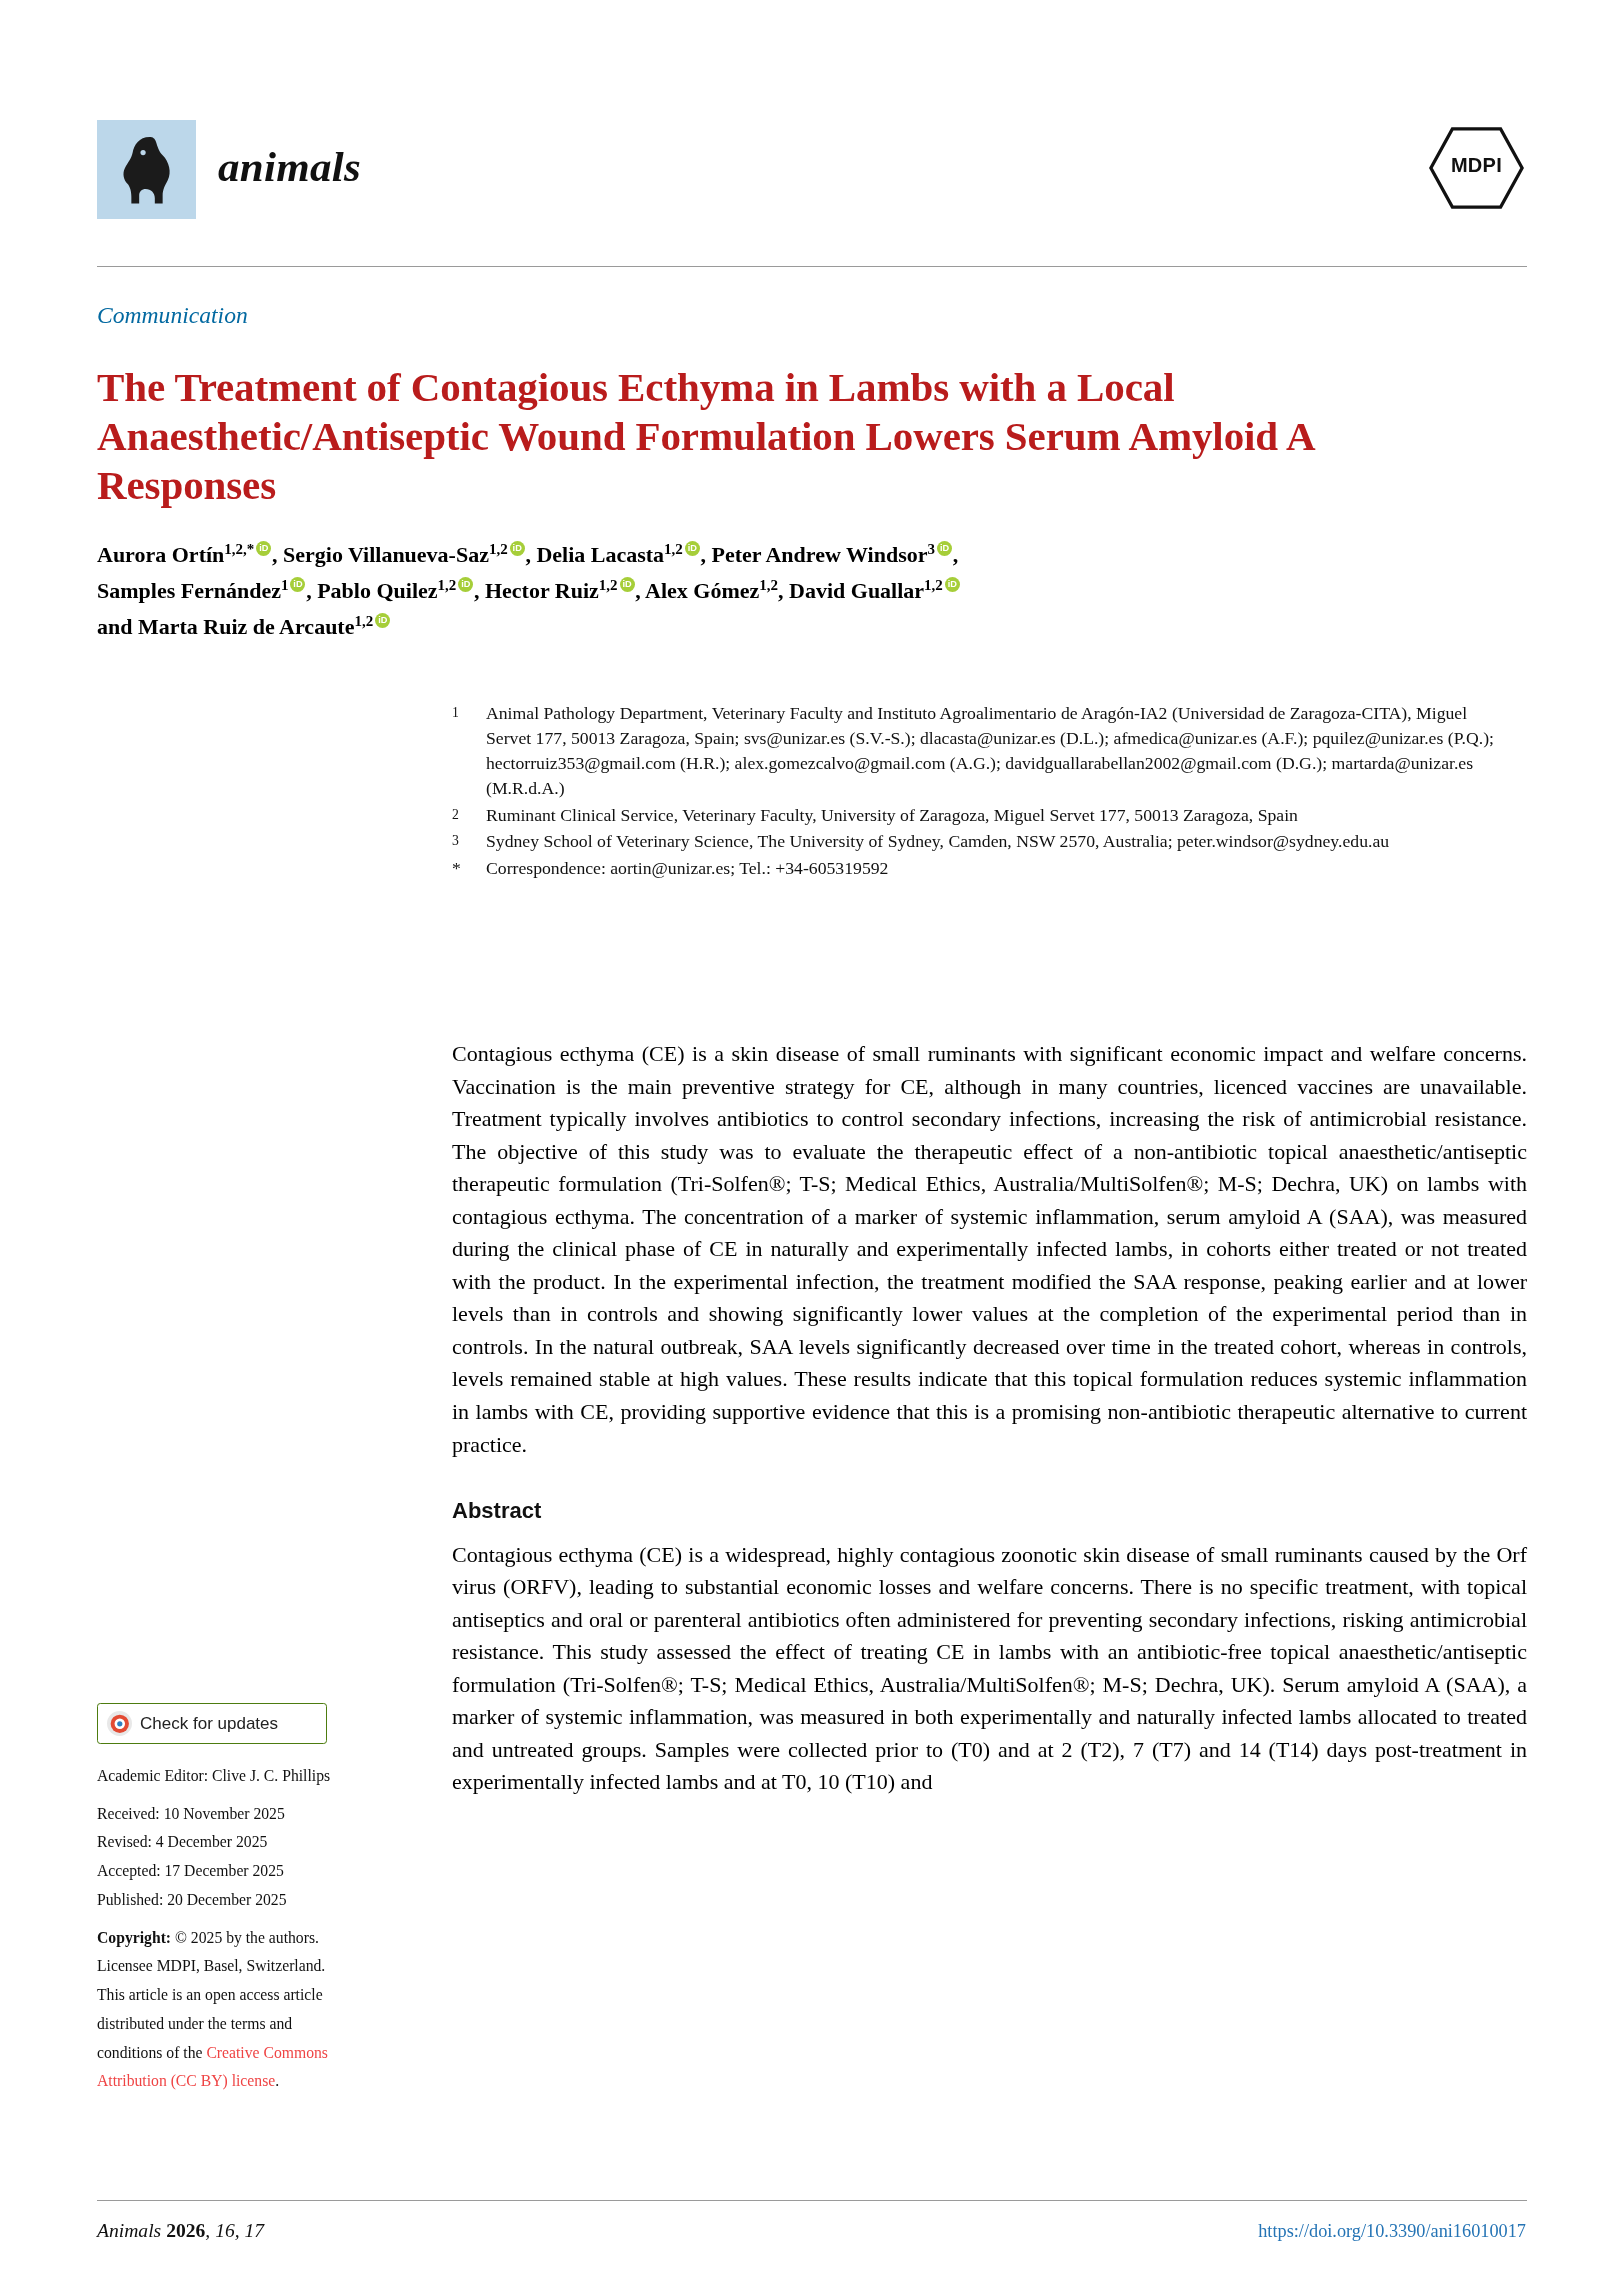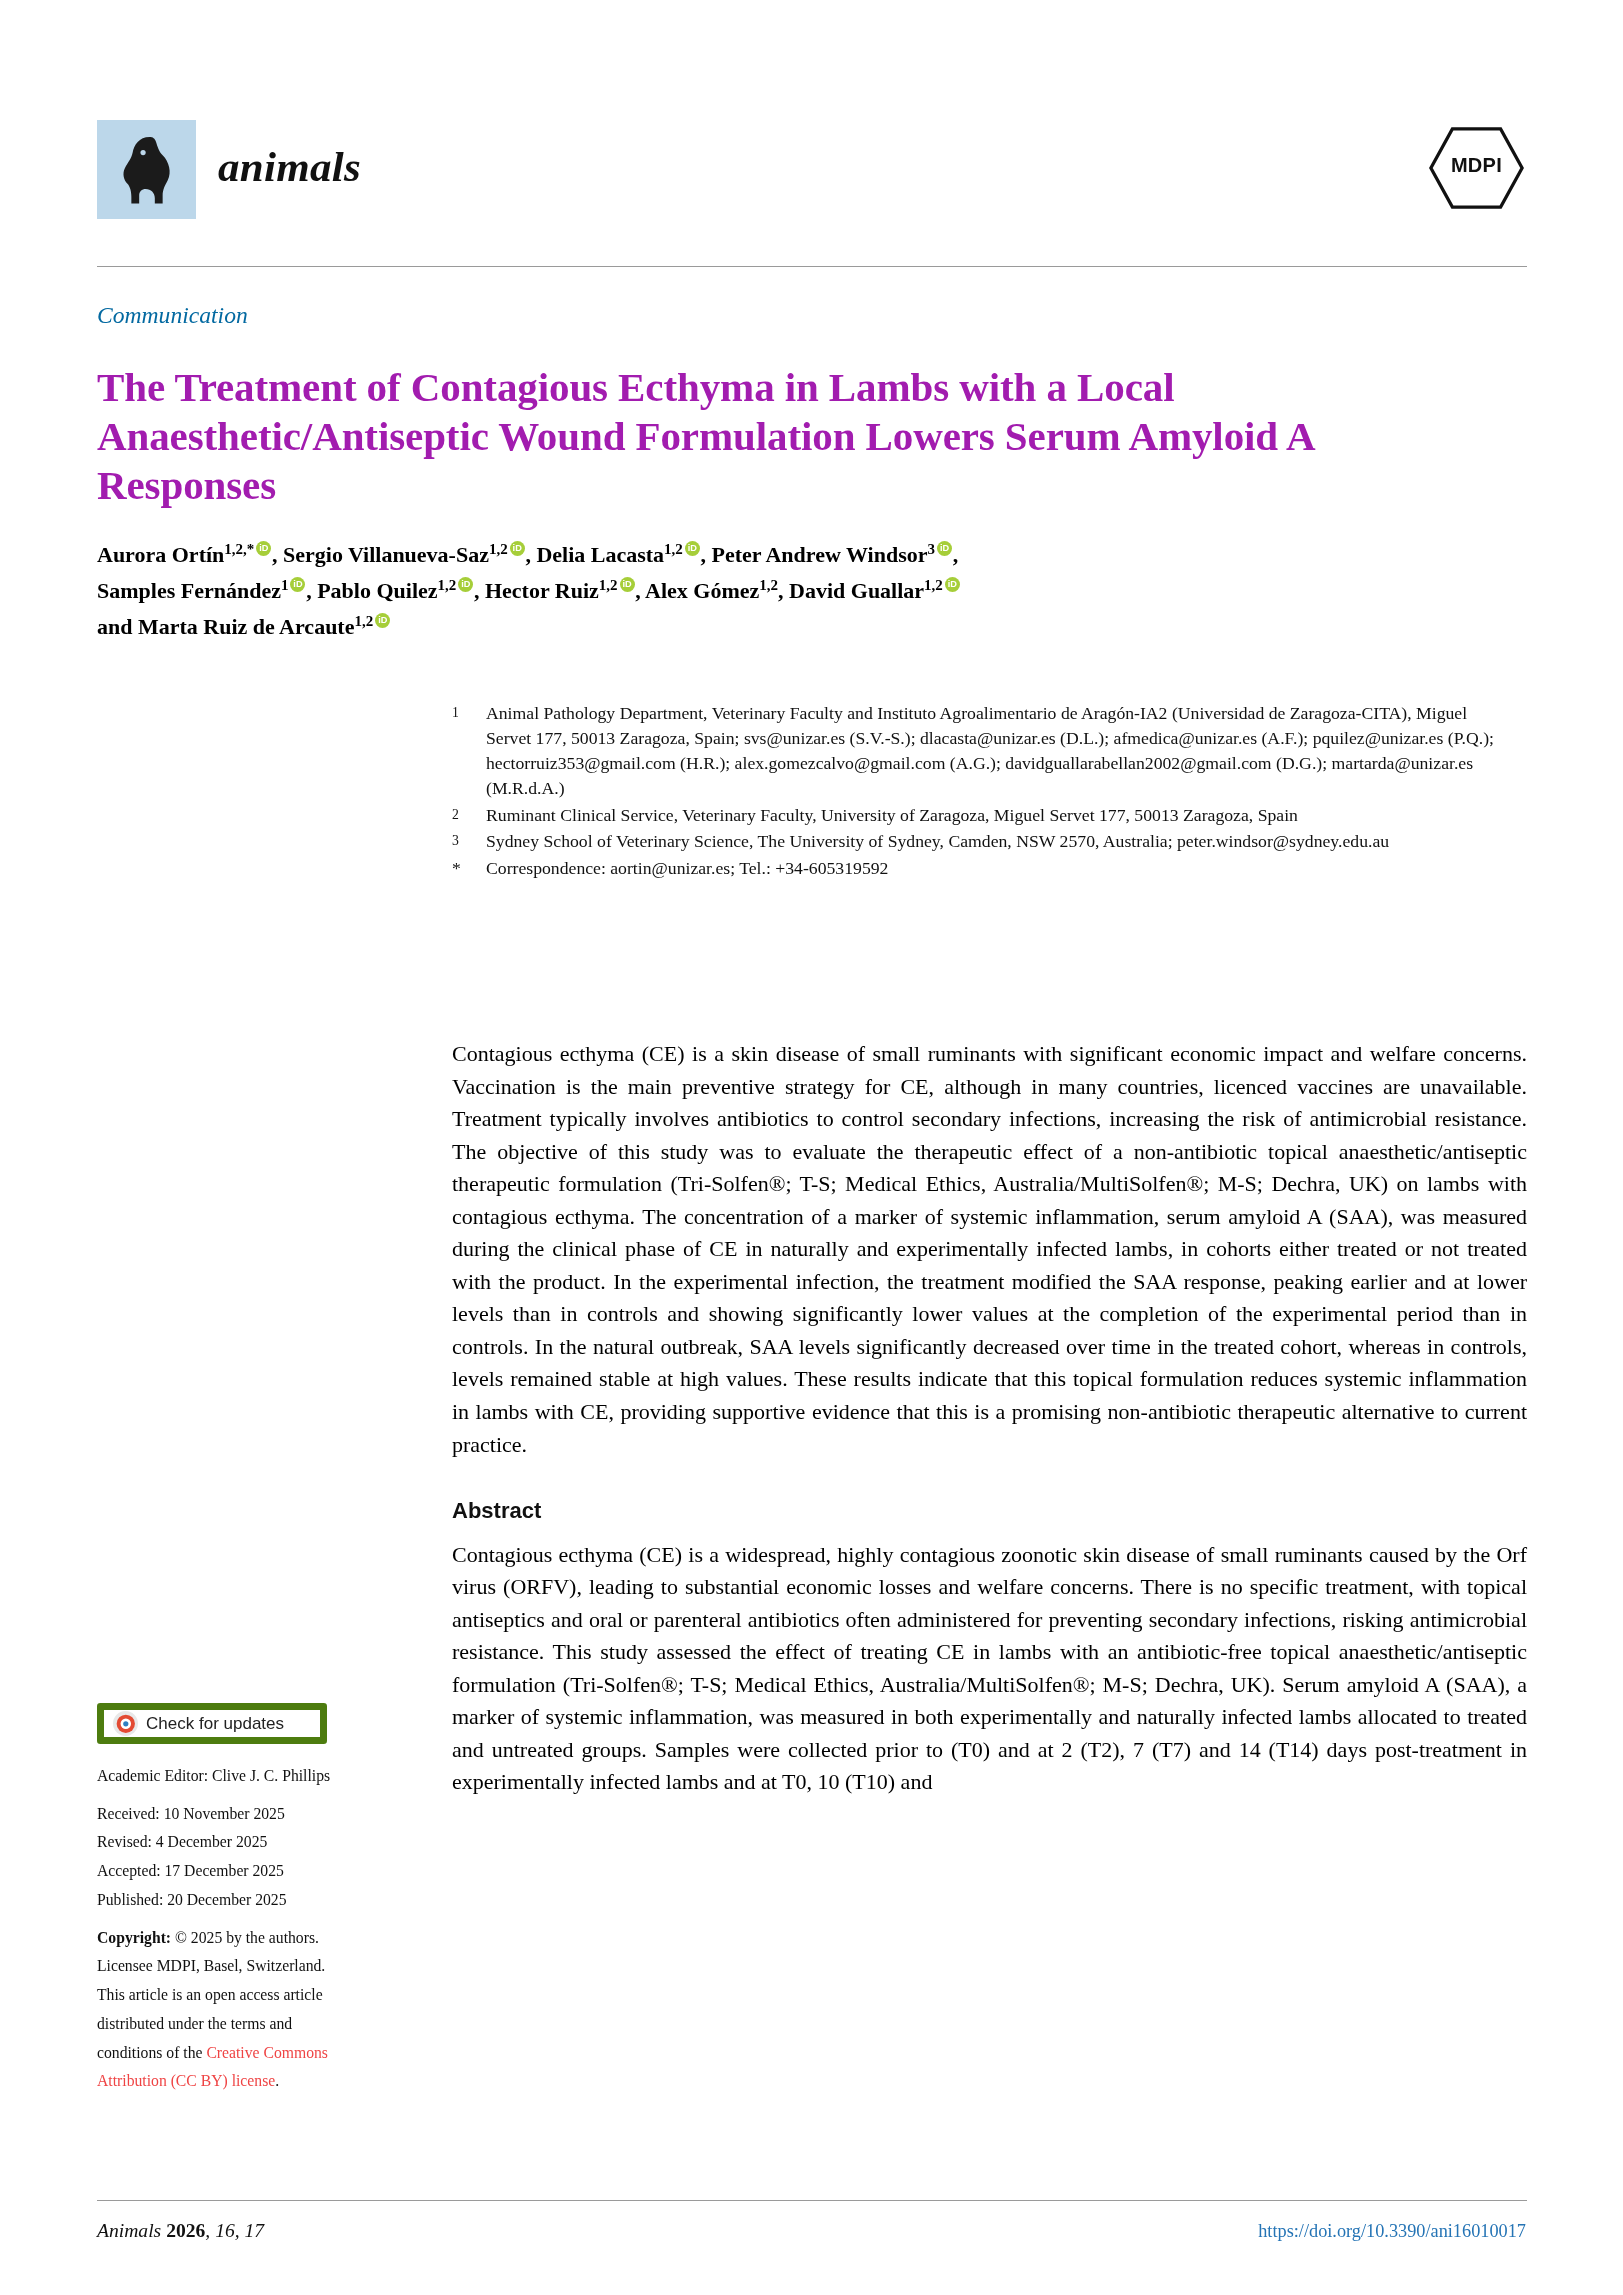--- a/index.html
+++ b/index.html
@@ -99,21 +99,21 @@
   }
   .title {
     position: absolute;
     left: 97px;
     top: 296px;
     width: 1388px;
     font-size: 41px;
     font-weight: bold;
     line-height: 1.19;
     letter-spacing: -0.1px;
-    color: #a21caf;
+    color: #b91c1c;
   }
   .authors {
     position: absolute;
     left: 97px;
     top: 497px;
     width: 1407px;
     font-size: 22px;
     font-weight: bold;
     line-height: 1.62;
     color: #000000;
@@ -173,21 +173,21 @@
     left: 97px;
     top: 1663px;
     width: 308px;
     font-size: 15.7px;
     line-height: 1.5;
     color: #111;
   }
   .check-updates {
     width: 230px;
     height: 41px;
-    border: 7px solid #4d7c0f;
+    border: 1px solid #4d7c0f;
     border-radius: 3.3px;
     display: flex;
     align-items: center;
     gap: 7.9px;
     padding-left: 9.2px;
     box-sizing: border-box;
     margin-bottom: 19.6px;
     background: #fff;
     text-align: center;
   }

